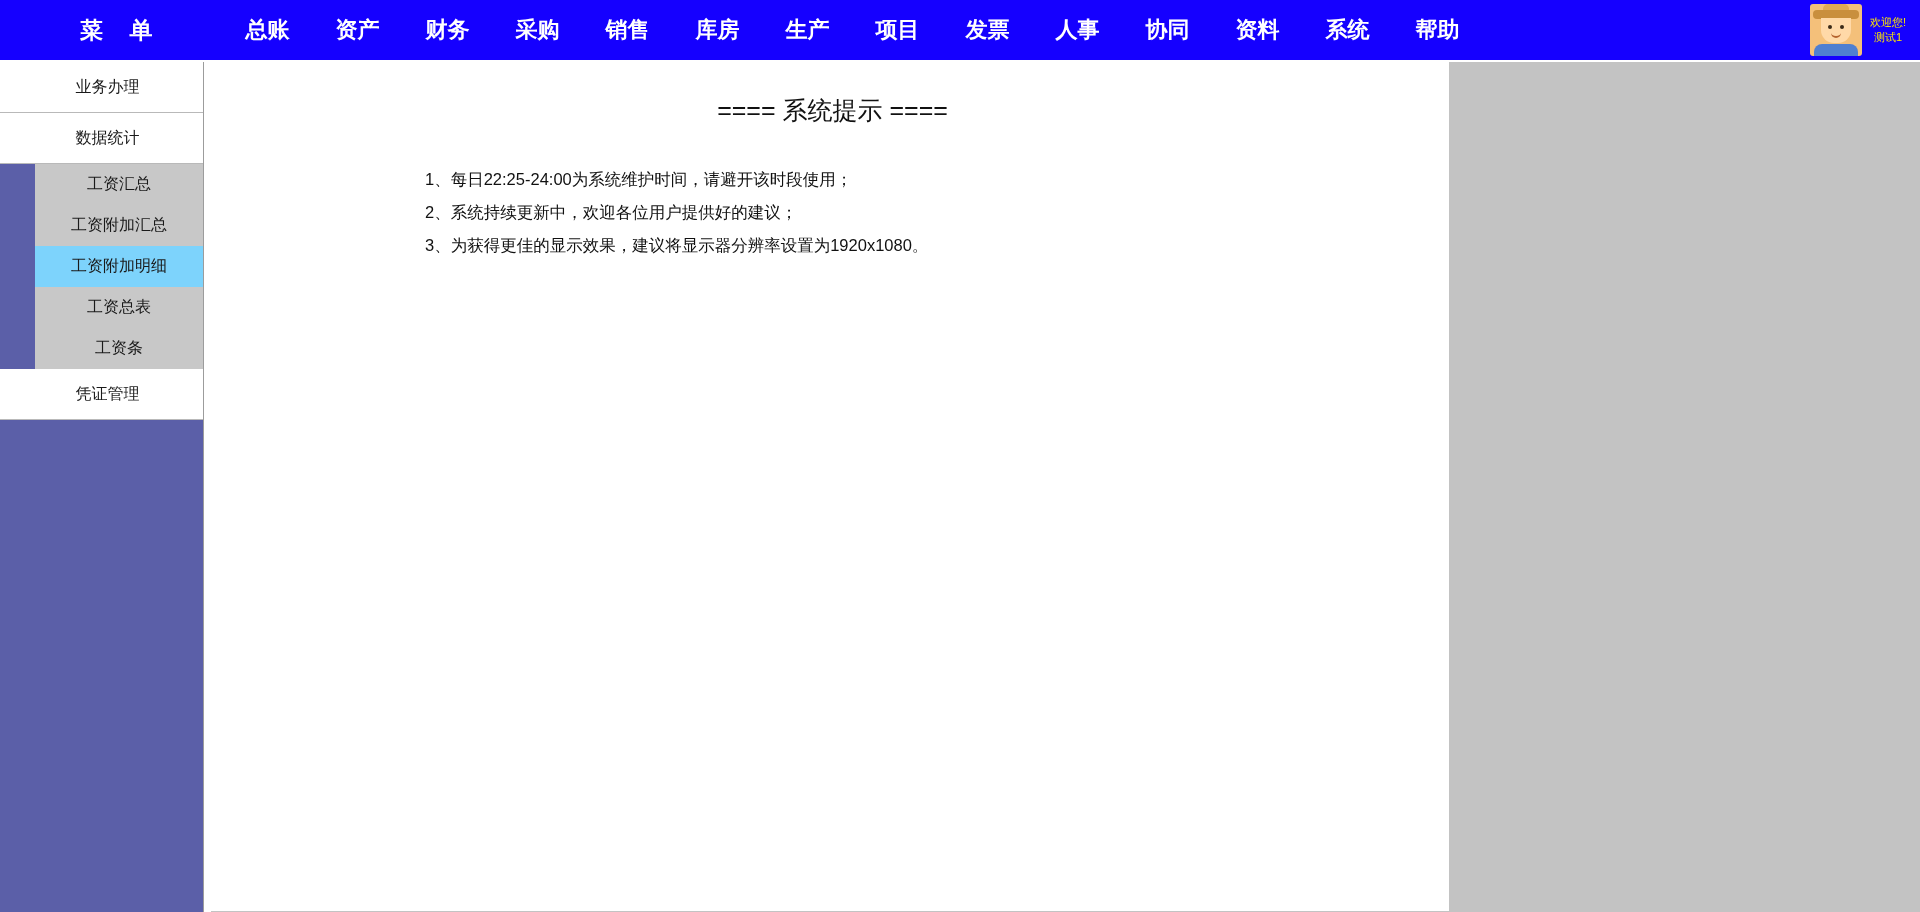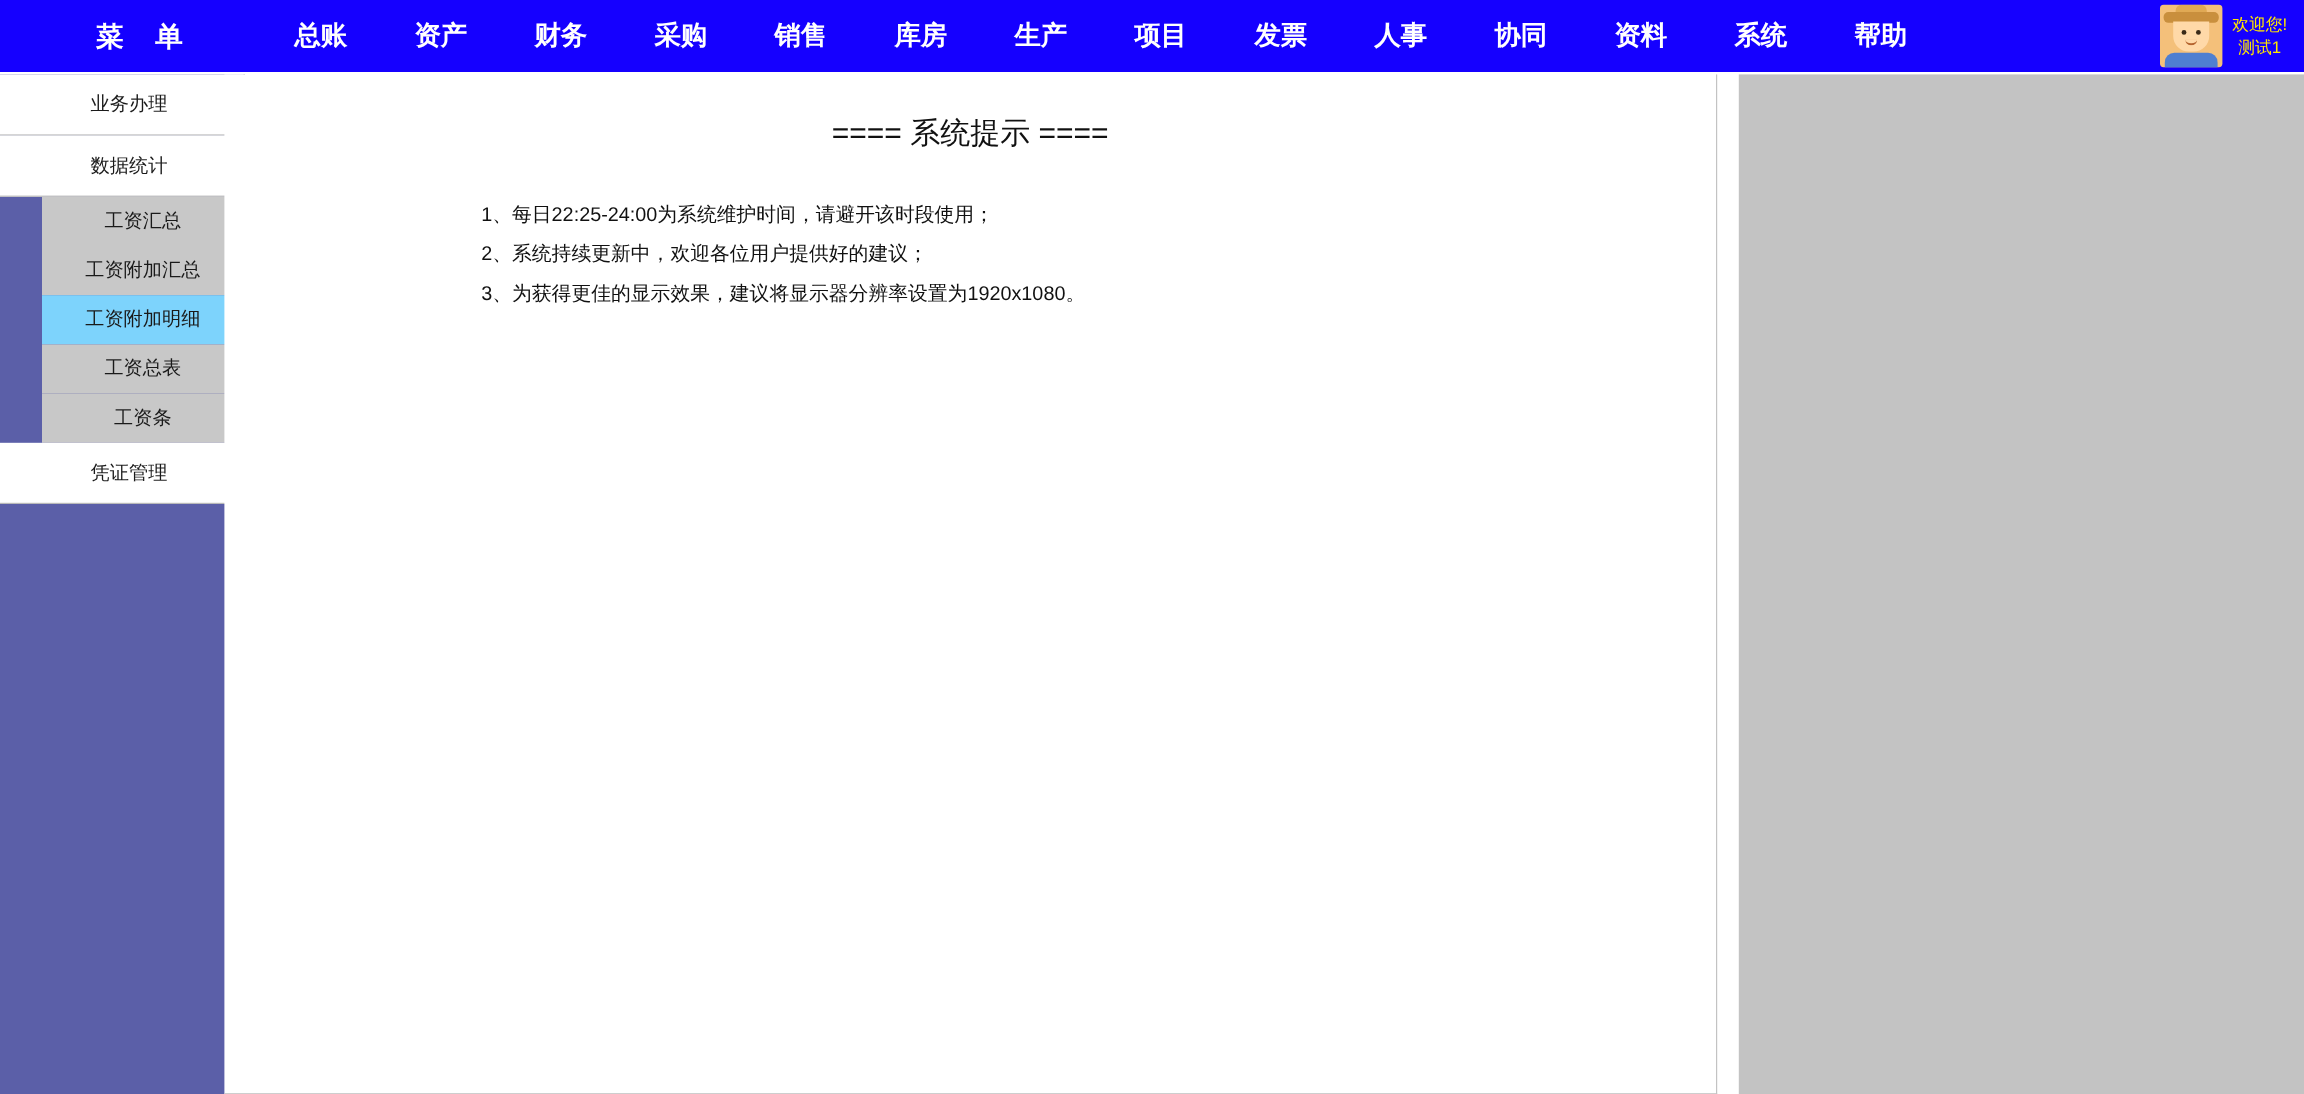--- a/index.html
+++ b/index.html
@@ -30,21 +30,21 @@
     letter-spacing: 10px;
     padding-left: 80px;
     padding-right: 60px;
     white-space: nowrap;
     cursor: pointer;
   }
   #nav-items {
     display: flex;
     align-items: center;
     flex: 1;
-    gap: 10px;
+    gap: 0px;
   }
   .nav-item {
     color: #ffffff;
     font-size: 22px;
     font-weight: bold;
     padding: 0 23px;
     white-space: nowrap;
     cursor: pointer;
   }
 
@@ -112,21 +112,21 @@
   }
   #user-text {
     display: flex;
     flex-direction: column;
     align-items: center;
     justify-content: center;
     line-height: 1.35;
   }
   #user-text span {
     color: #ffe600;
-    font-size: 14px;
+    font-size: 11px;
     white-space: nowrap;
   }
 
   
   #sidebar {
     position: absolute;
     left: 0; top: 62px;
     width: 204px;
     height: 850px;
     background: #5b5fa8;
@@ -155,21 +155,21 @@
     cursor: pointer;
     margin-left: 35px;
   }
   .side-sub.selected {
     background: #7dd3fc;
   }
 
   
   #main {
     position: absolute;
-    left: 187px; top: 62px;
+    left: 211px; top: 62px;
     width: 1244px;
     height: 850px;
     background: #ffffff;
     border-right: 1px solid #c3c3c3;
     border-bottom: 1px solid #c3c3c3;
   }
   #notice-title {
     text-align: center;
     font-size: 25px;
     color: #111111;

